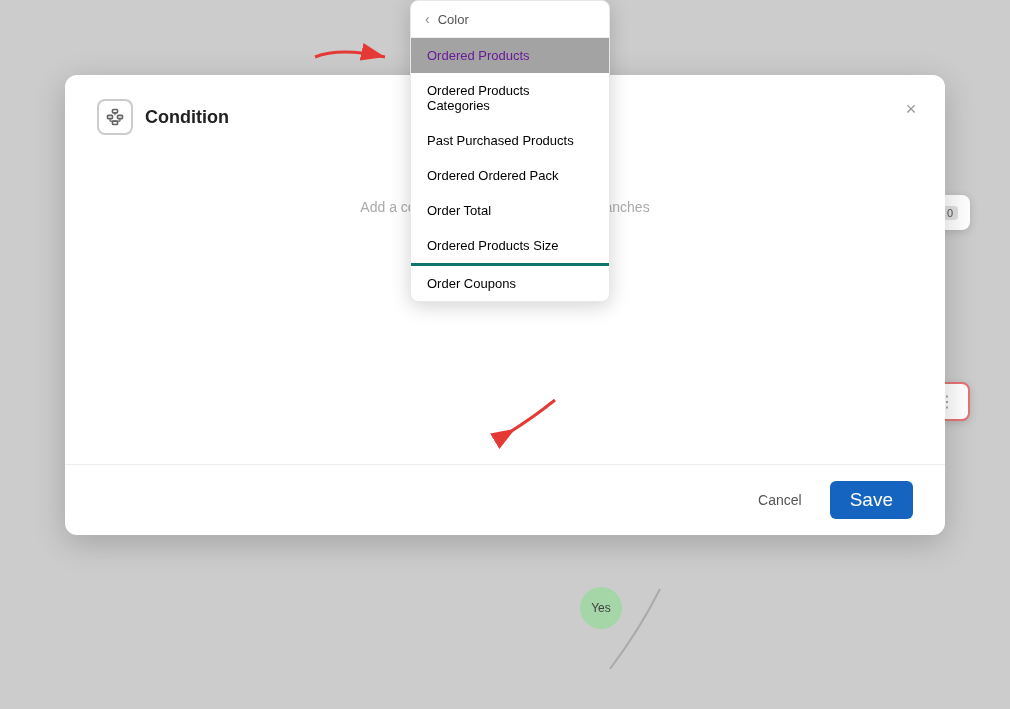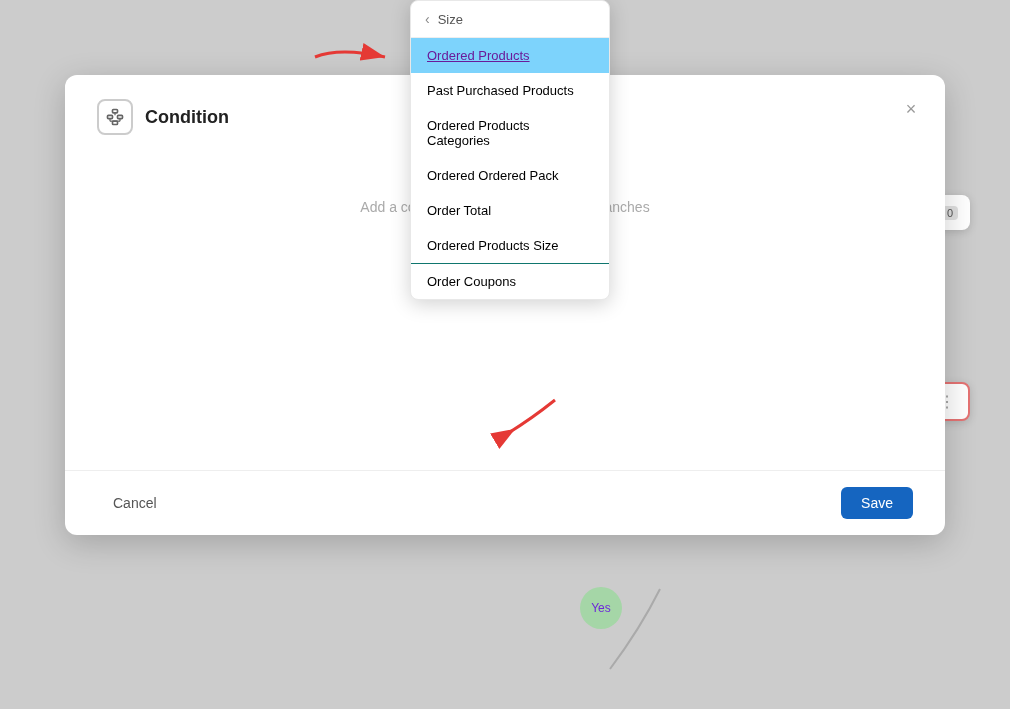--- a/index.html
+++ b/index.html
@@ -65,21 +65,21 @@
       bottom: 80px;
       left: 580px;
       background: #a5d6a7;
       border-radius: 50%;
       width: 42px;
       height: 42px;
       display: flex;
       align-items: center;
       justify-content: center;
       font-size: 12px;
-      color: #6d28d9;
+      color: #404040;
       font-weight: 500;
     }
 
     
     .canvas-svg {
       position: absolute;
       bottom: 0;
       left: 0;
       width: 100%;
       height: 200px;
@@ -171,42 +171,42 @@
 
     
     .modal-footer {
       position: absolute;
       bottom: 0;
       left: 0;
       right: 0;
       padding: 16px 32px;
       border-top: 1px solid #eee;
       display: flex;
-      justify-content: space-between;
+      justify-content: flex-end;
       gap: 12px;
       border-radius: 0 0 12px 12px;
     }
 
     .btn-cancel {
       background: transparent;
       border: none;
       color: #555;
       font-size: 14px;
       padding: 8px 16px;
       cursor: pointer;
       border-radius: 6px;
     }
 
     .btn-save {
       background: #1565c0;
       color: white;
       border: none;
       border-radius: 6px;
       padding: 8px 20px;
-      font-size: 14px;
+      font-size: 19px;
       font-weight: 500;
       cursor: pointer;
     }
 
     
     .dropdown-menu {
       position: absolute;
       top: 0px;
       left: 410px;
       background: white;
@@ -222,23 +222,22 @@
       padding: 10px 16px;
       font-size: 13px;
       cursor: pointer;
       display: flex;
       align-items: center;
       gap: 8px;
       border-bottom: none;
     }
 
     .dropdown-item.active {
-      background: #7dd3fc;
+      background: #a3a3a3;
       color: #6a1b9a;
-      text-decoration: underline;
     }
 
     .dropdown-item.back-item {
       color: #555;
       font-size: 13px;
       border-bottom: 1px solid #eee;
       padding: 10px 14px;
     }
 
     .back-chevron {
@@ -330,51 +329,51 @@
       </button>
     </div>
 
   </div>
 </div>
 
 <div class="dropdown-menu">
 
   <div class="dropdown-item back-item">
     <span class="back-chevron">‹</span>
-    <span>Size</span>
+    <span>Color</span>
   </div>
 
   <div class="dropdown-item active">
     <span>Ordered Products</span>
   </div>
 
   <div class="dropdown-item">
+    <span>Ordered Products Categories</span>
+  </div>
+
+  <div class="dropdown-item">
     <span>Past Purchased Products</span>
   </div>
 
-  <div class="dropdown-item">
-    <span>Ordered Products Categories</span>
-  </div>
-
 
 
   <div class="dropdown-item">
     <span>Ordered Ordered Pack</span>
   </div>
 
   <div class="dropdown-item">
     <span>Order Total</span>
   </div>
 
   <div class="dropdown-item">
     <span>Ordered Products Size</span>
   </div>
 
 
-  <div class="dropdown-item" style="border-top: 1px solid #0f766e;">
+  <div class="dropdown-item" style="border-top: 3px solid #0f766e;">
     <span>Order Coupons</span>
   </div>
 </div>
 
 <svg class="arrow-right" viewBox="0 0 90 30" xmlns="http://www.w3.org/2000/svg">
   <defs>
     <marker id="arrowhead1" markerWidth="8" markerHeight="6" refX="8" refY="3" orient="auto">
       <polygon points="0 0, 8 3, 0 6" fill="#e53935"></polygon>
     </marker>
   </defs>

